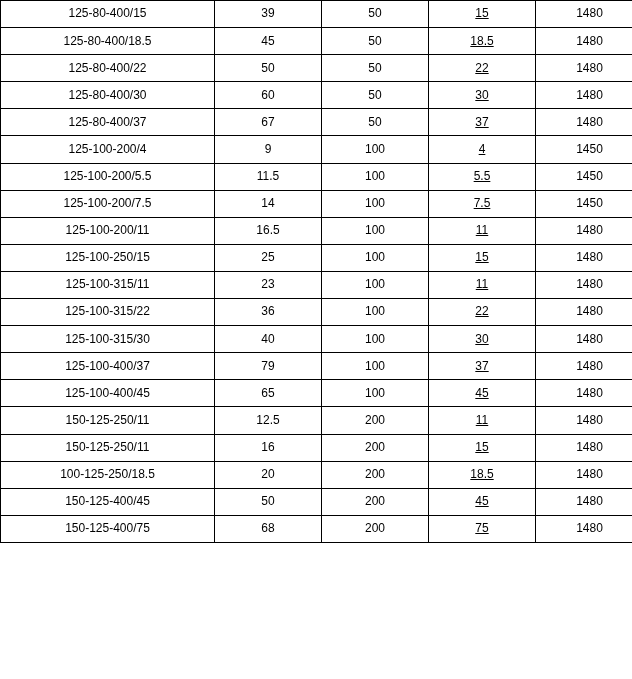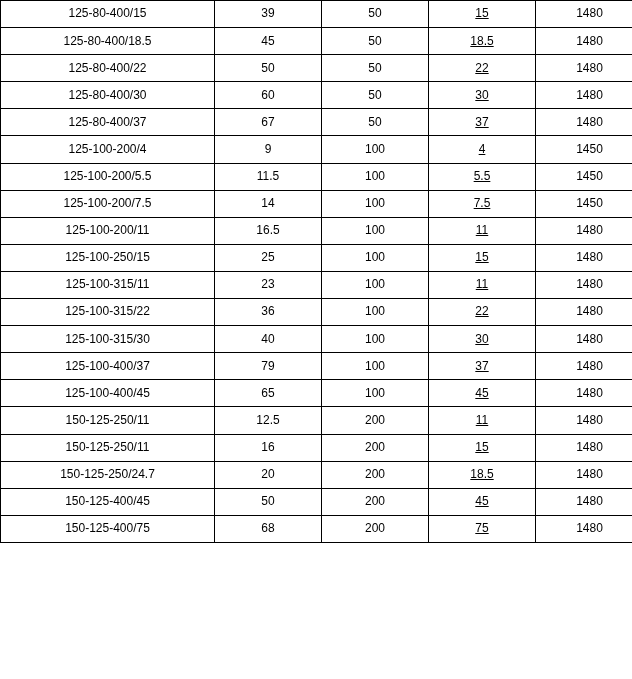--- a/index.html
+++ b/index.html
@@ -161,21 +161,21 @@
         <td class="col-speed">1480</td>
       </tr>
       <tr>
         <td class="col-model">150-125-250/11</td>
         <td class="col-flow">16</td>
         <td class="col-head">200</td>
         <td class="col-power">15</td>
         <td class="col-speed">1480</td>
       </tr>
       <tr>
-        <td class="col-model">150-125-250/24.7</td>
+        <td class="col-model">100-125-250/18.5</td>
         <td class="col-flow">20</td>
         <td class="col-head">200</td>
         <td class="col-power">18.5</td>
         <td class="col-speed">1480</td>
       </tr>
       <tr>
         <td class="col-model">150-125-400/45</td>
         <td class="col-flow">50</td>
         <td class="col-head">200</td>
         <td class="col-power">45</td>

